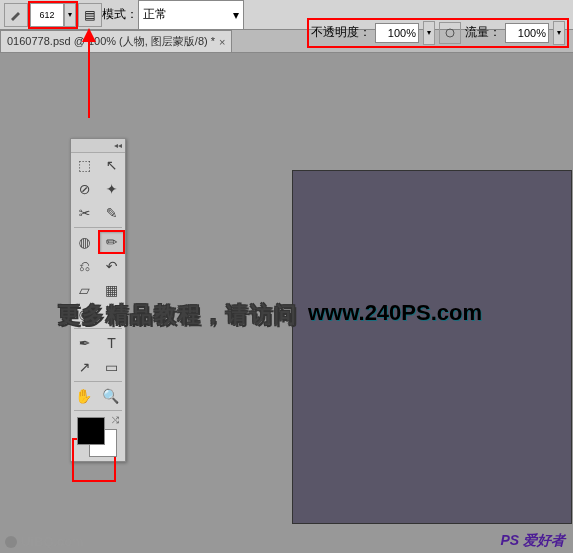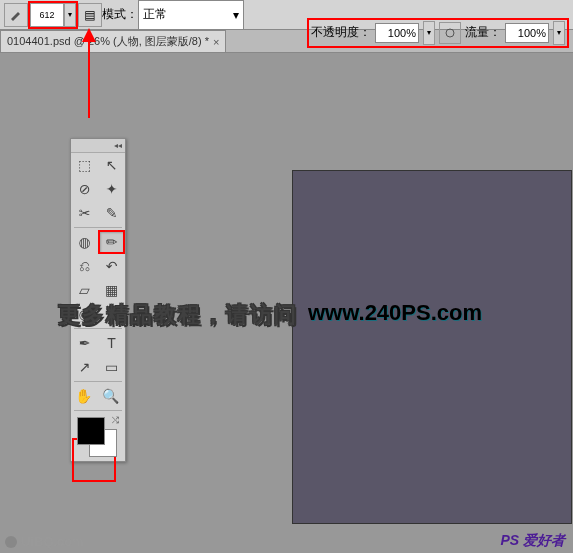--- a/index.html
+++ b/index.html
@@ -67,21 +67,21 @@
         </svg>
     </div>
     <span>流量：</span>
     <div class="num-input">100%</div>
     <div class="dropdown-btn">▾</div>
   </div>
 </div>
 
 <div class="tab-bar">
   <div class="tab">
-    <span>0104401.psd @ 26% (人物, 图层蒙版/8) *</span>
+    <span>0160778.psd @ 100% (人物, 图层蒙版/8) *</span>
     <span class="close">×</span>
   </div>
 </div>
 
 <div class="arrow-line"></div>
 <div class="arrow-head"></div>
 
 <div class="canvas"></div>
 
 <div class="tool-panel">

